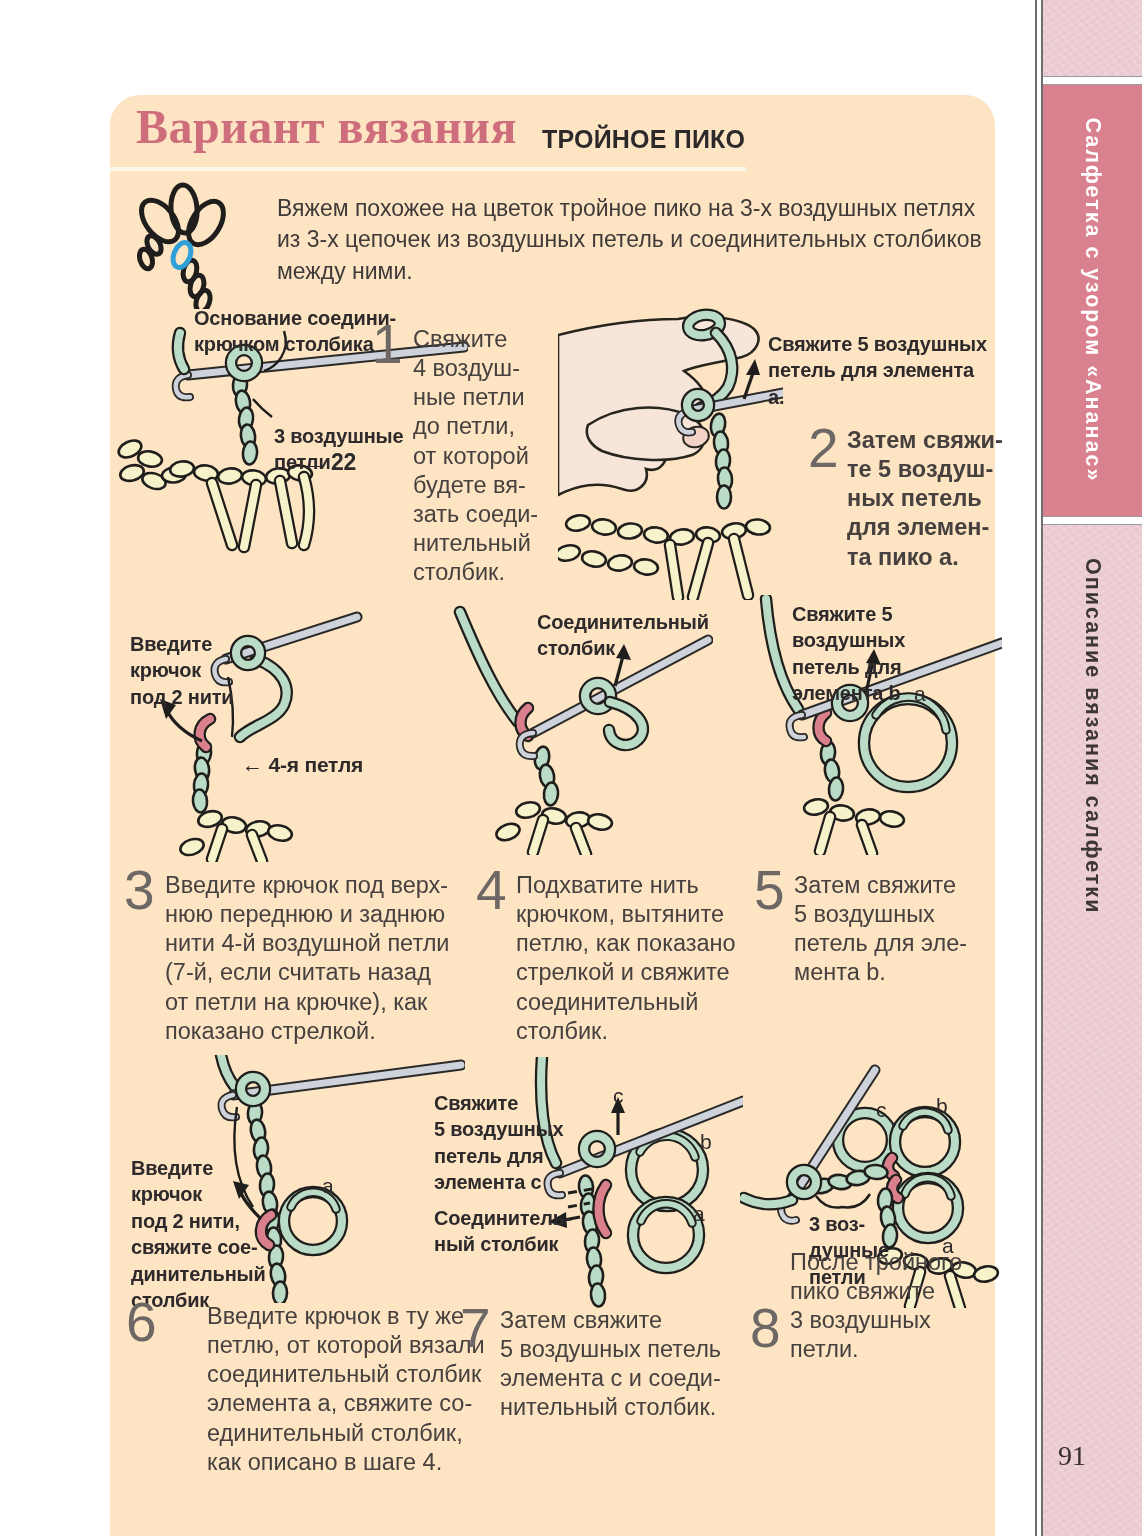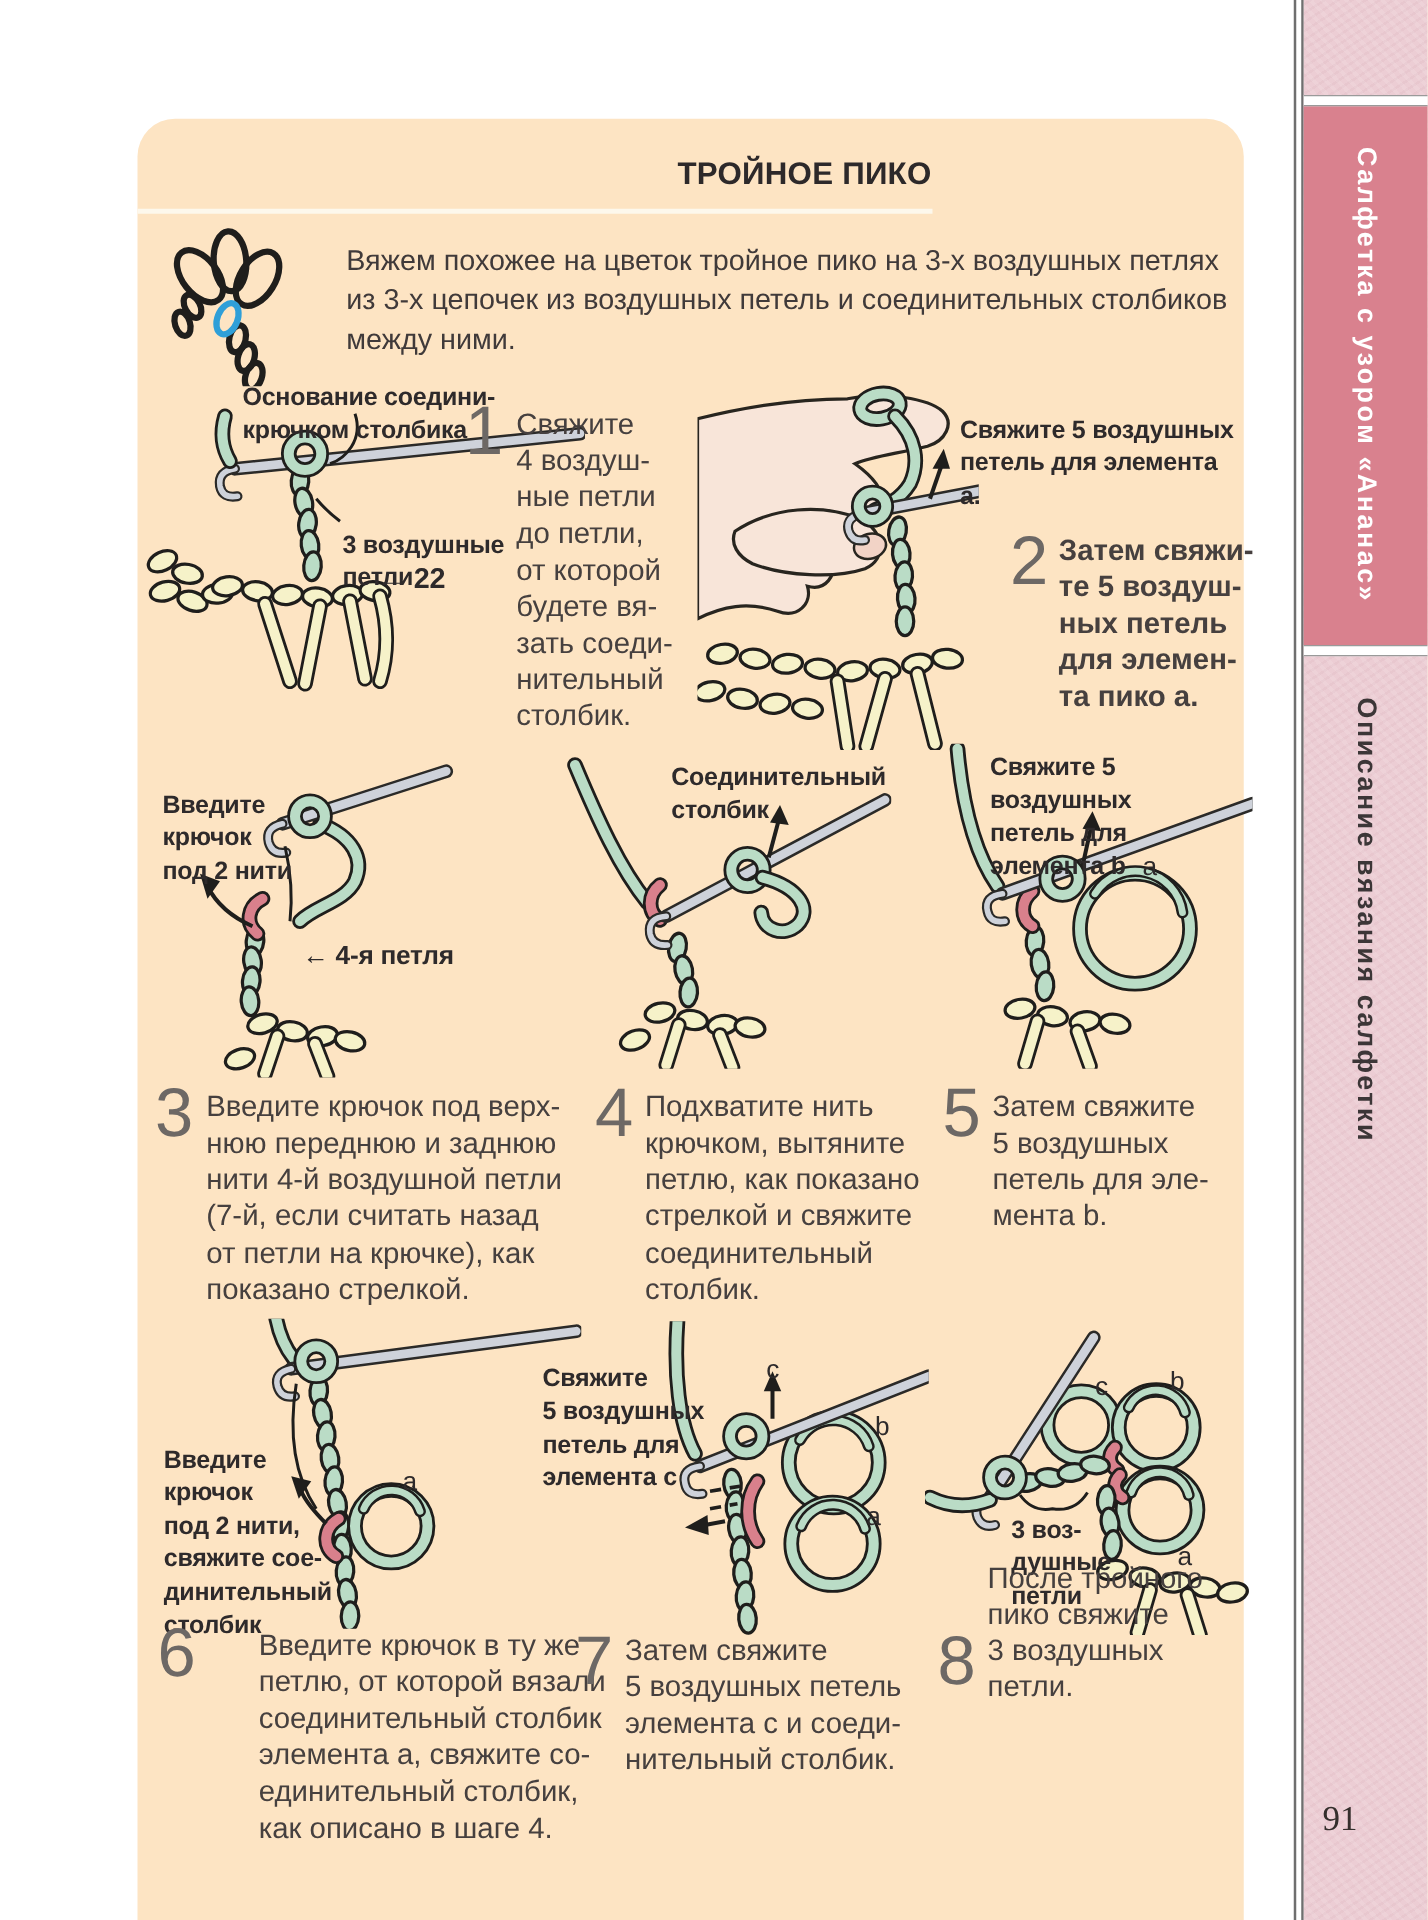--- a/index.html
+++ b/index.html
@@ -104,20 +104,21 @@
 
 <svg width="0" height="0" style="position:absolute" aria-hidden="true">
   <defs>
     <ellipse id="lg" rx="11.5" ry="7" fill="#badcc6" stroke="#1f1e1c" stroke-width="2.6"></ellipse>
     <ellipse id="lc" rx="12" ry="7.5" fill="#f6f2c9" stroke="#1f1e1c" stroke-width="2.6"></ellipse>
   </defs>
 </svg>
 
 <div id="panel">
 
+  <div class="title">Вариант вязания</div>
   <div class="subtitle">ТРОЙНОЕ ПИКО</div>
   <div class="rule"></div>
 
   <svg class="intro-icon" viewBox="0 0 100 130">
     <g fill="none" stroke="#1f1e1c" stroke-width="5">
       <ellipse cx="26" cy="42" rx="14" ry="24" transform="rotate(-38 26 42)"></ellipse>
       <ellipse cx="50" cy="30" rx="13" ry="24" transform="rotate(-4 50 30)"></ellipse>
       <ellipse cx="72" cy="44" rx="14" ry="24" transform="rotate(32 72 44)"></ellipse>
       <ellipse cx="20" cy="66" rx="6" ry="10" transform="rotate(-28 20 66)"></ellipse>
       <ellipse cx="12" cy="80" rx="6" ry="10" transform="rotate(-18 12 80)"></ellipse>
@@ -518,20 +519,22 @@
   <div class="lbl lb6">Введите
 крючок
 под 2 нити,
 свяжите сое-
 динительный
 столбик</div>
   <div class="lbl lb7">Свяжите
 5 воздушных
 петель для
 элемента c</div>
+  <div class="lbl lb7b">Соединитель-
+ный столбик</div>
   <div class="lbl lb8">3 воз-
 душные
 петли</div>
 
   <span class="fl la1">a</span>
   <span class="fl la2">a</span>
   <span class="fl lc7">c</span>
   <span class="fl lb7l">b</span>
   <span class="fl la7">a</span>
   <span class="fl lc8">c</span>

